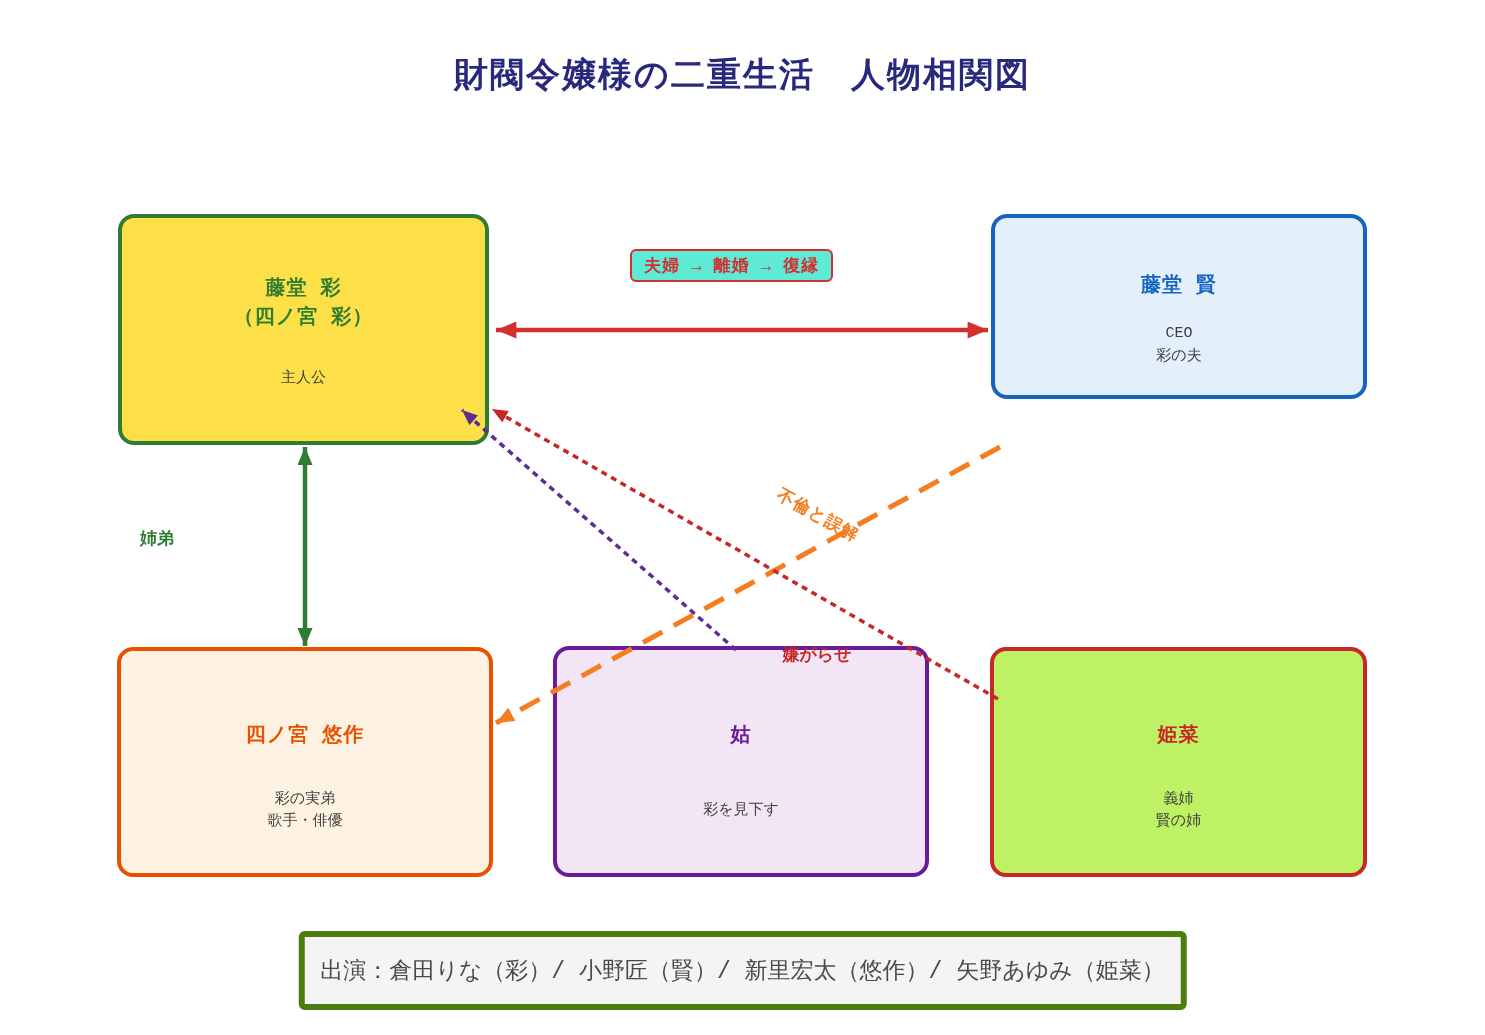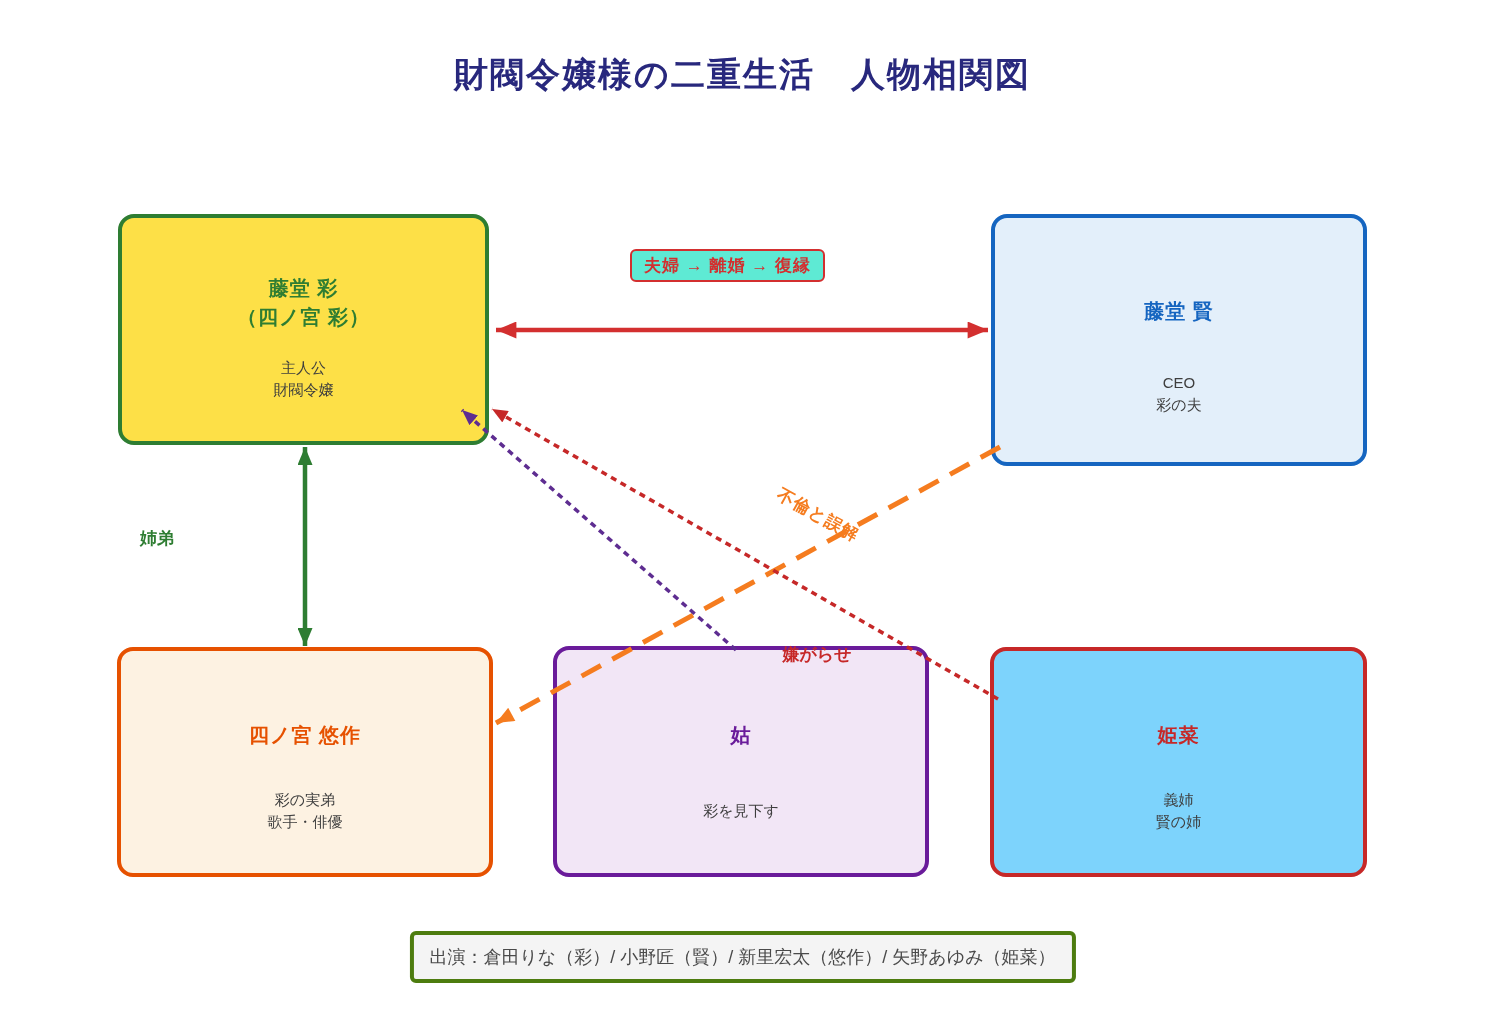--- a/index.html
+++ b/index.html
@@ -1,42 +1,42 @@
 <!DOCTYPE html>
 <html><head>
 <meta charset="utf-8">
 <style>
   html,body{margin:0;padding:0;background:#ffffff;}
   .canvas{
     position:relative;width:1485px;height:1035px;background:#ffffff;
-    font-family:Liberation Sans, sans-serif;overflow:hidden;
+    font-family:Liberation Mono, monospace;overflow:hidden;
   }
   .title{
     position:absolute;top:52px;left:0;width:100%;text-align:center;
     font-size:34px;font-weight:bold;color:#28287d;letter-spacing:2px;
   }
   
   .node{position:absolute;border-style:solid;border-width:4px;border-radius:16px;box-sizing:border-box;}
   .node .name{
     position:absolute;top:38%;left:0;right:0;transform:translateY(-50%);
     text-align:center;font-size:20px;font-weight:bold;line-height:1.45;letter-spacing:1px;
   }
   .node .desc{
     position:absolute;top:72%;left:0;right:0;transform:translateY(-50%);
     text-align:center;font-size:15px;color:#3e3e3e;line-height:1.5;
   }
   .n-aya    {left:118px;top:214px;width:371px;height:231px;background:#fde047;border-color:#2e7d32;}
   .n-aya .name{color:#2e7d32;}
-  .n-ken    {left:991px;top:214px;width:376px;height:252px;background:#e3effa;border-color:#1565c0;}
+  .n-ken    {left:991px;top:214px;width:376px;height:185px;background:#e3effa;border-color:#1565c0;}
   .n-ken .name{color:#1565c0;}
   .n-yusaku {left:117px;top:647px;width:376px;height:230px;background:#fdf2e2;border-color:#e65100;}
   .n-yusaku .name{color:#e65100;}
   .n-mil    {left:553px;top:646px;width:376px;height:231px;background:#f2e6f6;border-color:#6a1b9a;}
   .n-mil .name{color:#6a1b9a;}
-  .n-himena {left:990px;top:647px;width:377px;height:230px;background:#7dd3fc;border-color:#c62828;}
+  .n-himena {left:990px;top:647px;width:377px;height:230px;background:#bef264;border-color:#c62828;}
   .n-himena .name{color:#c62828;}
   
   .edges{position:absolute;left:0;top:0;pointer-events:none;}
   
   .lbl{position:absolute;white-space:nowrap;}
   .lbl-marriage{
     left:630px;top:249px;height:33px;display:flex;align-items:center;
     padding:0 12px;border:2px solid #d32f2f;border-radius:6px;background:#5eead4;
     color:#d32f2f;font-size:17px;font-weight:600;letter-spacing:1px;box-sizing:border-box;
   }
@@ -45,39 +45,38 @@
     left:818px;top:515px;transform:translate(-50%,-50%) rotate(29deg);
     color:#f57c1f;font-size:17px;font-weight:600;letter-spacing:1px;
   }
   .lbl-harassment{
     left:817px;top:609px;transform:translate(-50%,-50%);
     color:#c62828;font-size:17px;font-weight:600;margin-top:45px;
   }
   
   .cast{
     position:absolute;left:50%;top:931px;transform:translateX(-50%);
-    border:4px solid #4d7c0f;border-radius:6px;background:#f4f4f4;
-    color:#4a4a4a;font-size:18px;padding:10px 16px;white-space:nowrap;
+    border:6px solid #4d7c0f;border-radius:6px;background:#f4f4f4;
+    color:#4a4a4a;font-size:23px;padding:18px 16px;white-space:nowrap;
   }
 </style>
 </head>
 <body>
 
 <div class="canvas">
 
   <div class="title">財閥令嬢様の二重生活　人物相関図</div>
 
   <div class="node n-aya">
     <div class="name">
       <div>藤堂 彩</div>
       <div>（四ノ宮 彩）</div>
     </div>
     <div class="desc">
       <div>主人公</div>
-      <div>財閥令嬢</div>
     </div>
   </div>
 
   <div class="node n-ken">
     <div class="name">
       <div>藤堂 賢</div>
     </div>
     <div class="desc">
       <div>CEO</div>
       <div>彩の夫</div>

